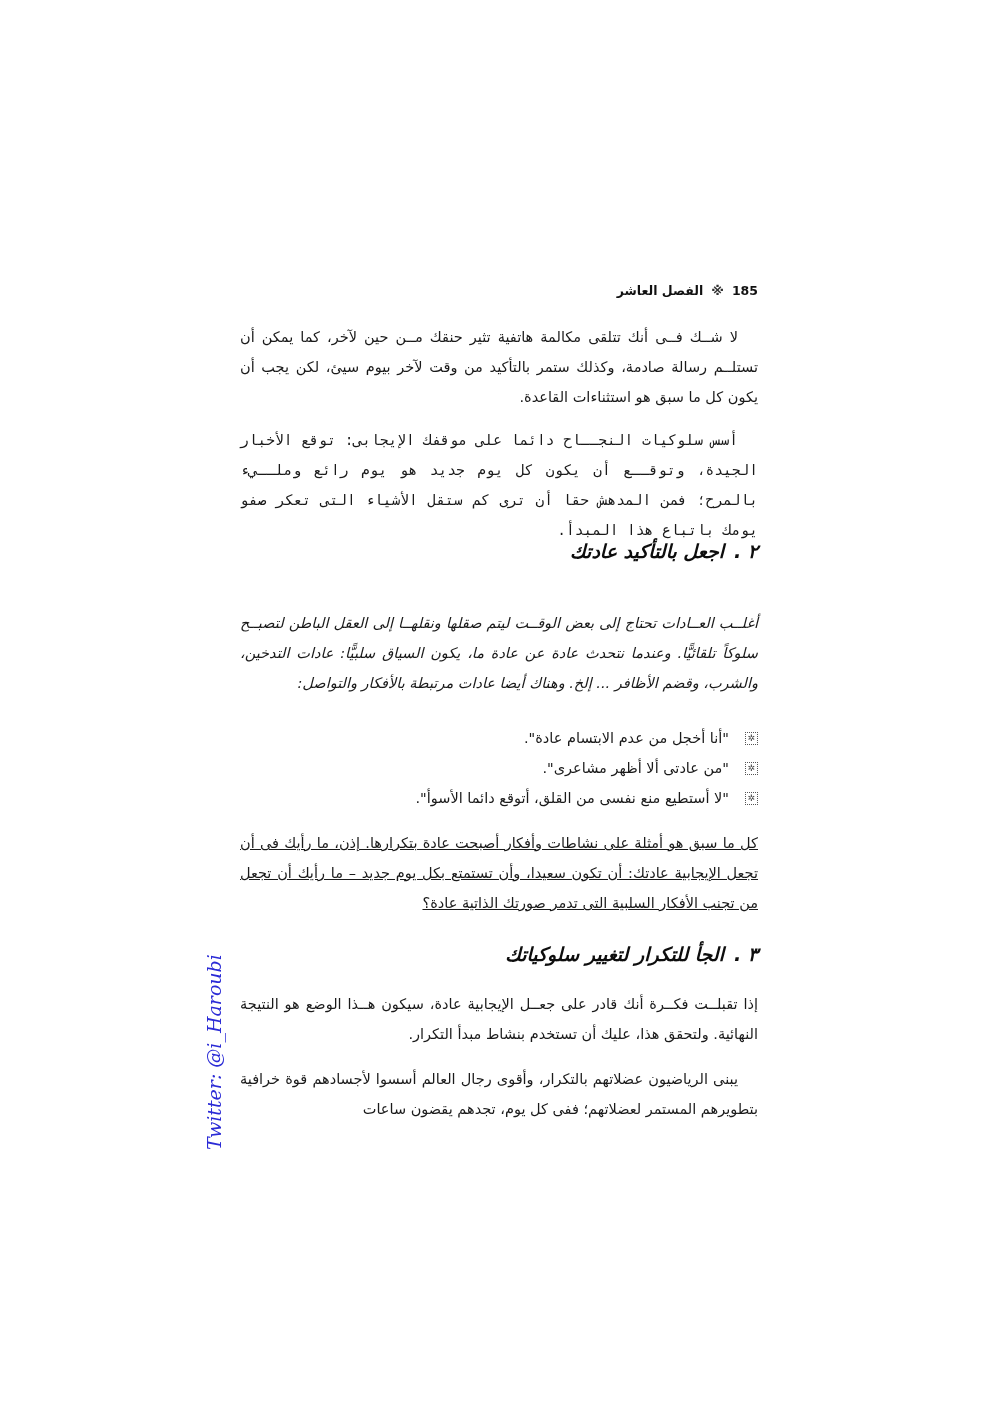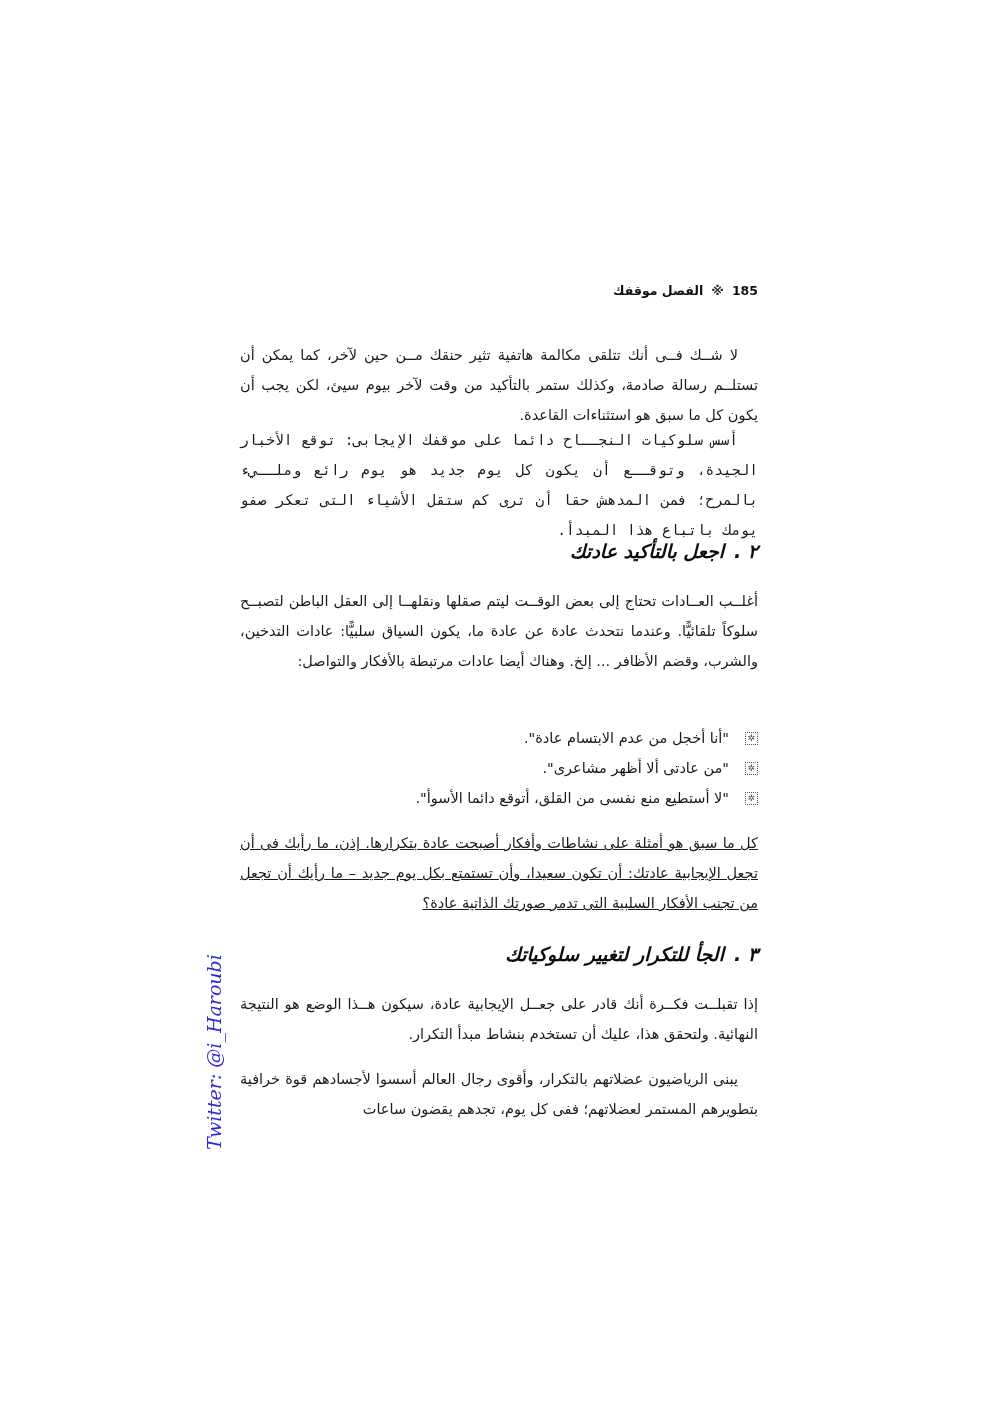--- a/index.html
+++ b/index.html
@@ -101,37 +101,37 @@
     }
   </style>
 </head>
 <body>
 
 <div class="page">
 
   <div class="running-header">
     <span>185</span>
     <span class="ornament">※</span>
-    <span>الفصل موقفك</span>
+    <span>الفصل العاشر</span>
   </div>
 
-  <div class="block" style="top:340px;margin-left:32px;">
+  <div class="block" style="top:322px;margin-left:32px;">
     <p>لا شــك فــى أنك تتلقى مكالمة هاتفية تثير حنقك مــن حين لآخر، كما يمكن أن تستلــم رسالة صادمة، وكذلك ستمر بالتأكيد من وقت لآخر بيوم سيئ، لكن يجب أن يكون كل ما سبق هو استثناءات القاعدة.</p>
   </div>
 
   <div class="block" style="top:426px;font-family:Liberation Mono, monospace;">
     <p>أسس سلوكيات النجــاح دائما على موقفك الإيجابى: توقع الأخبار الجيدة، وتوقــع أن يكون كل يوم جديد هو يوم رائع وملــيء بالمرح؛ فمن المدهش حقا أن ترى كم ستقل الأشياء التى تعكر صفو يومك باتباع هذا المبدأ.</p>
   </div>
 
   <div class="heading" style="top:540px;">
     <span>٢ .</span>
     <span>اجعل بالتأكيد عادتك</span>
   </div>
 
-  <div class="block" style="top:586px;">
+  <div class="block" style="top:608px;font-style:italic;">
     <p style="text-indent:0">أغلــب العــادات تحتاج إلى بعض الوقــت ليتم صقلها ونقلهــا إلى العقل الباطن لتصبــح سلوكاً تلقائيًّا. وعندما نتحدث عادة عن عادة ما، يكون السياق سلبيًّا: عادات التدخين، والشرب، وقضم الأظافر ... إلخ. وهناك أيضا عادات مرتبطة بالأفكار والتواصل:</p>
   </div>
 
   <ul class="bullets" style="top:723px;">
     <li>
       <span class="bullet-icon">✲</span>
       <span>"أنا أخجل من عدم الابتسام عادة".</span>
     </li>
     <li>
       <span class="bullet-icon">✲</span>

